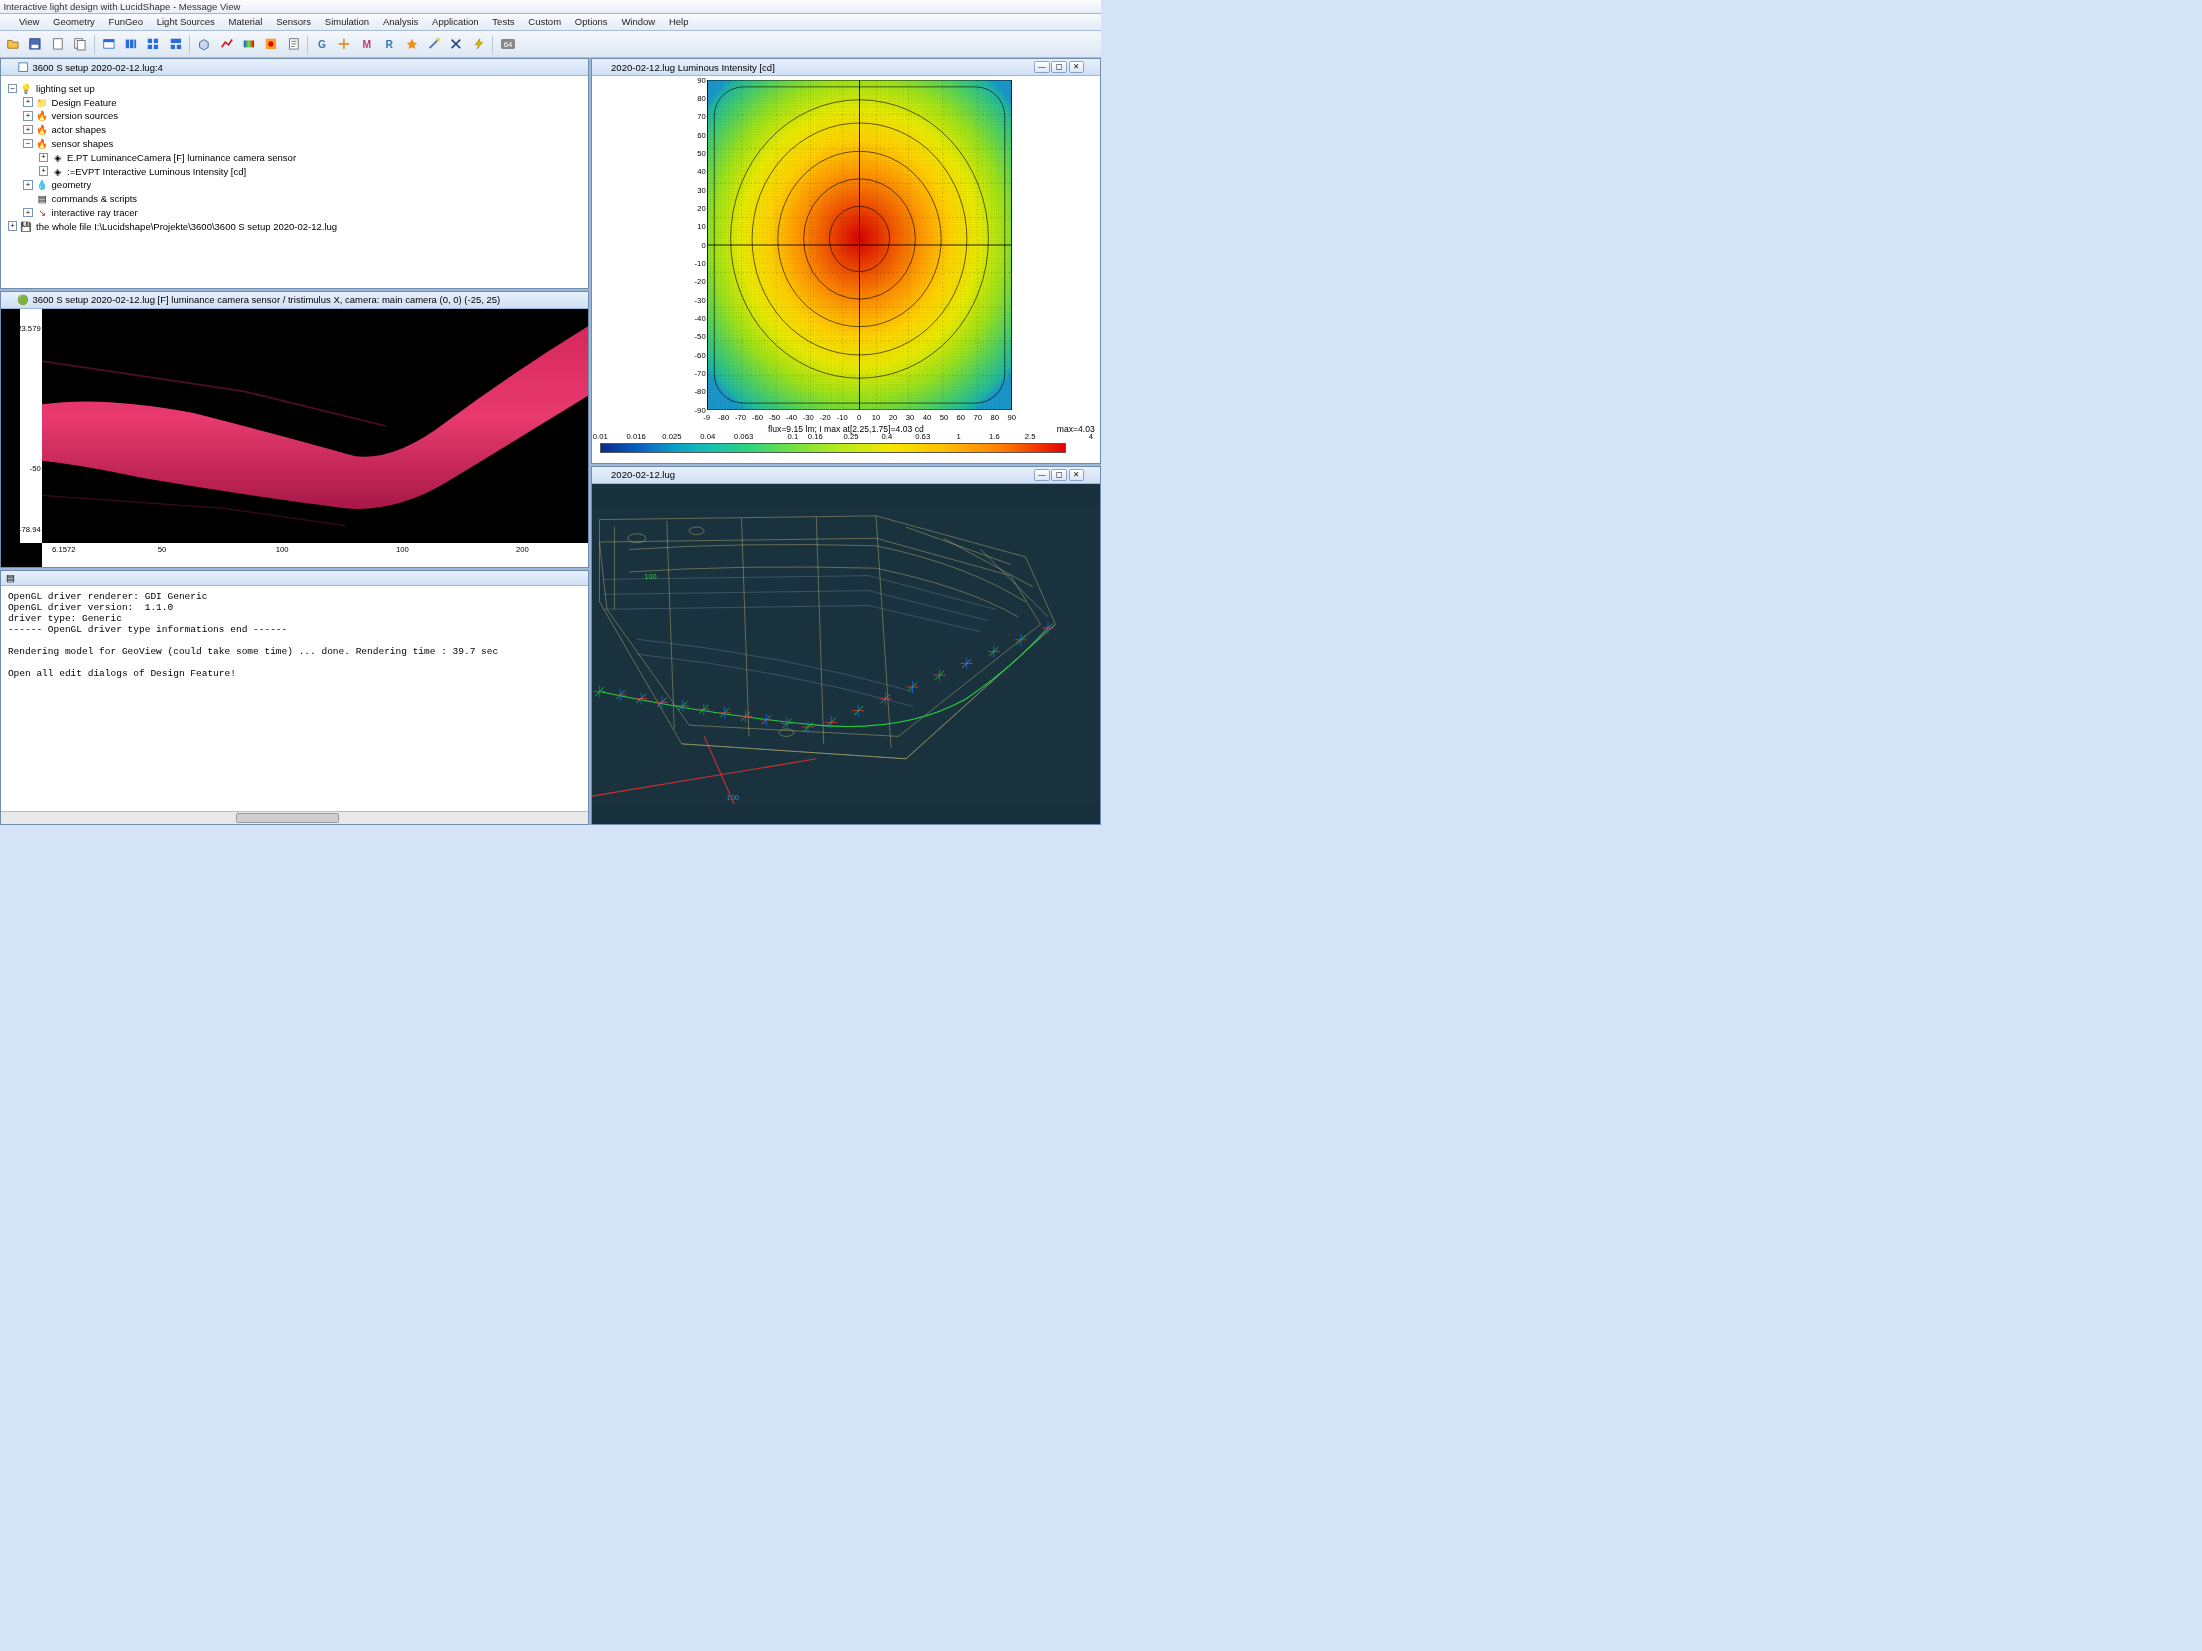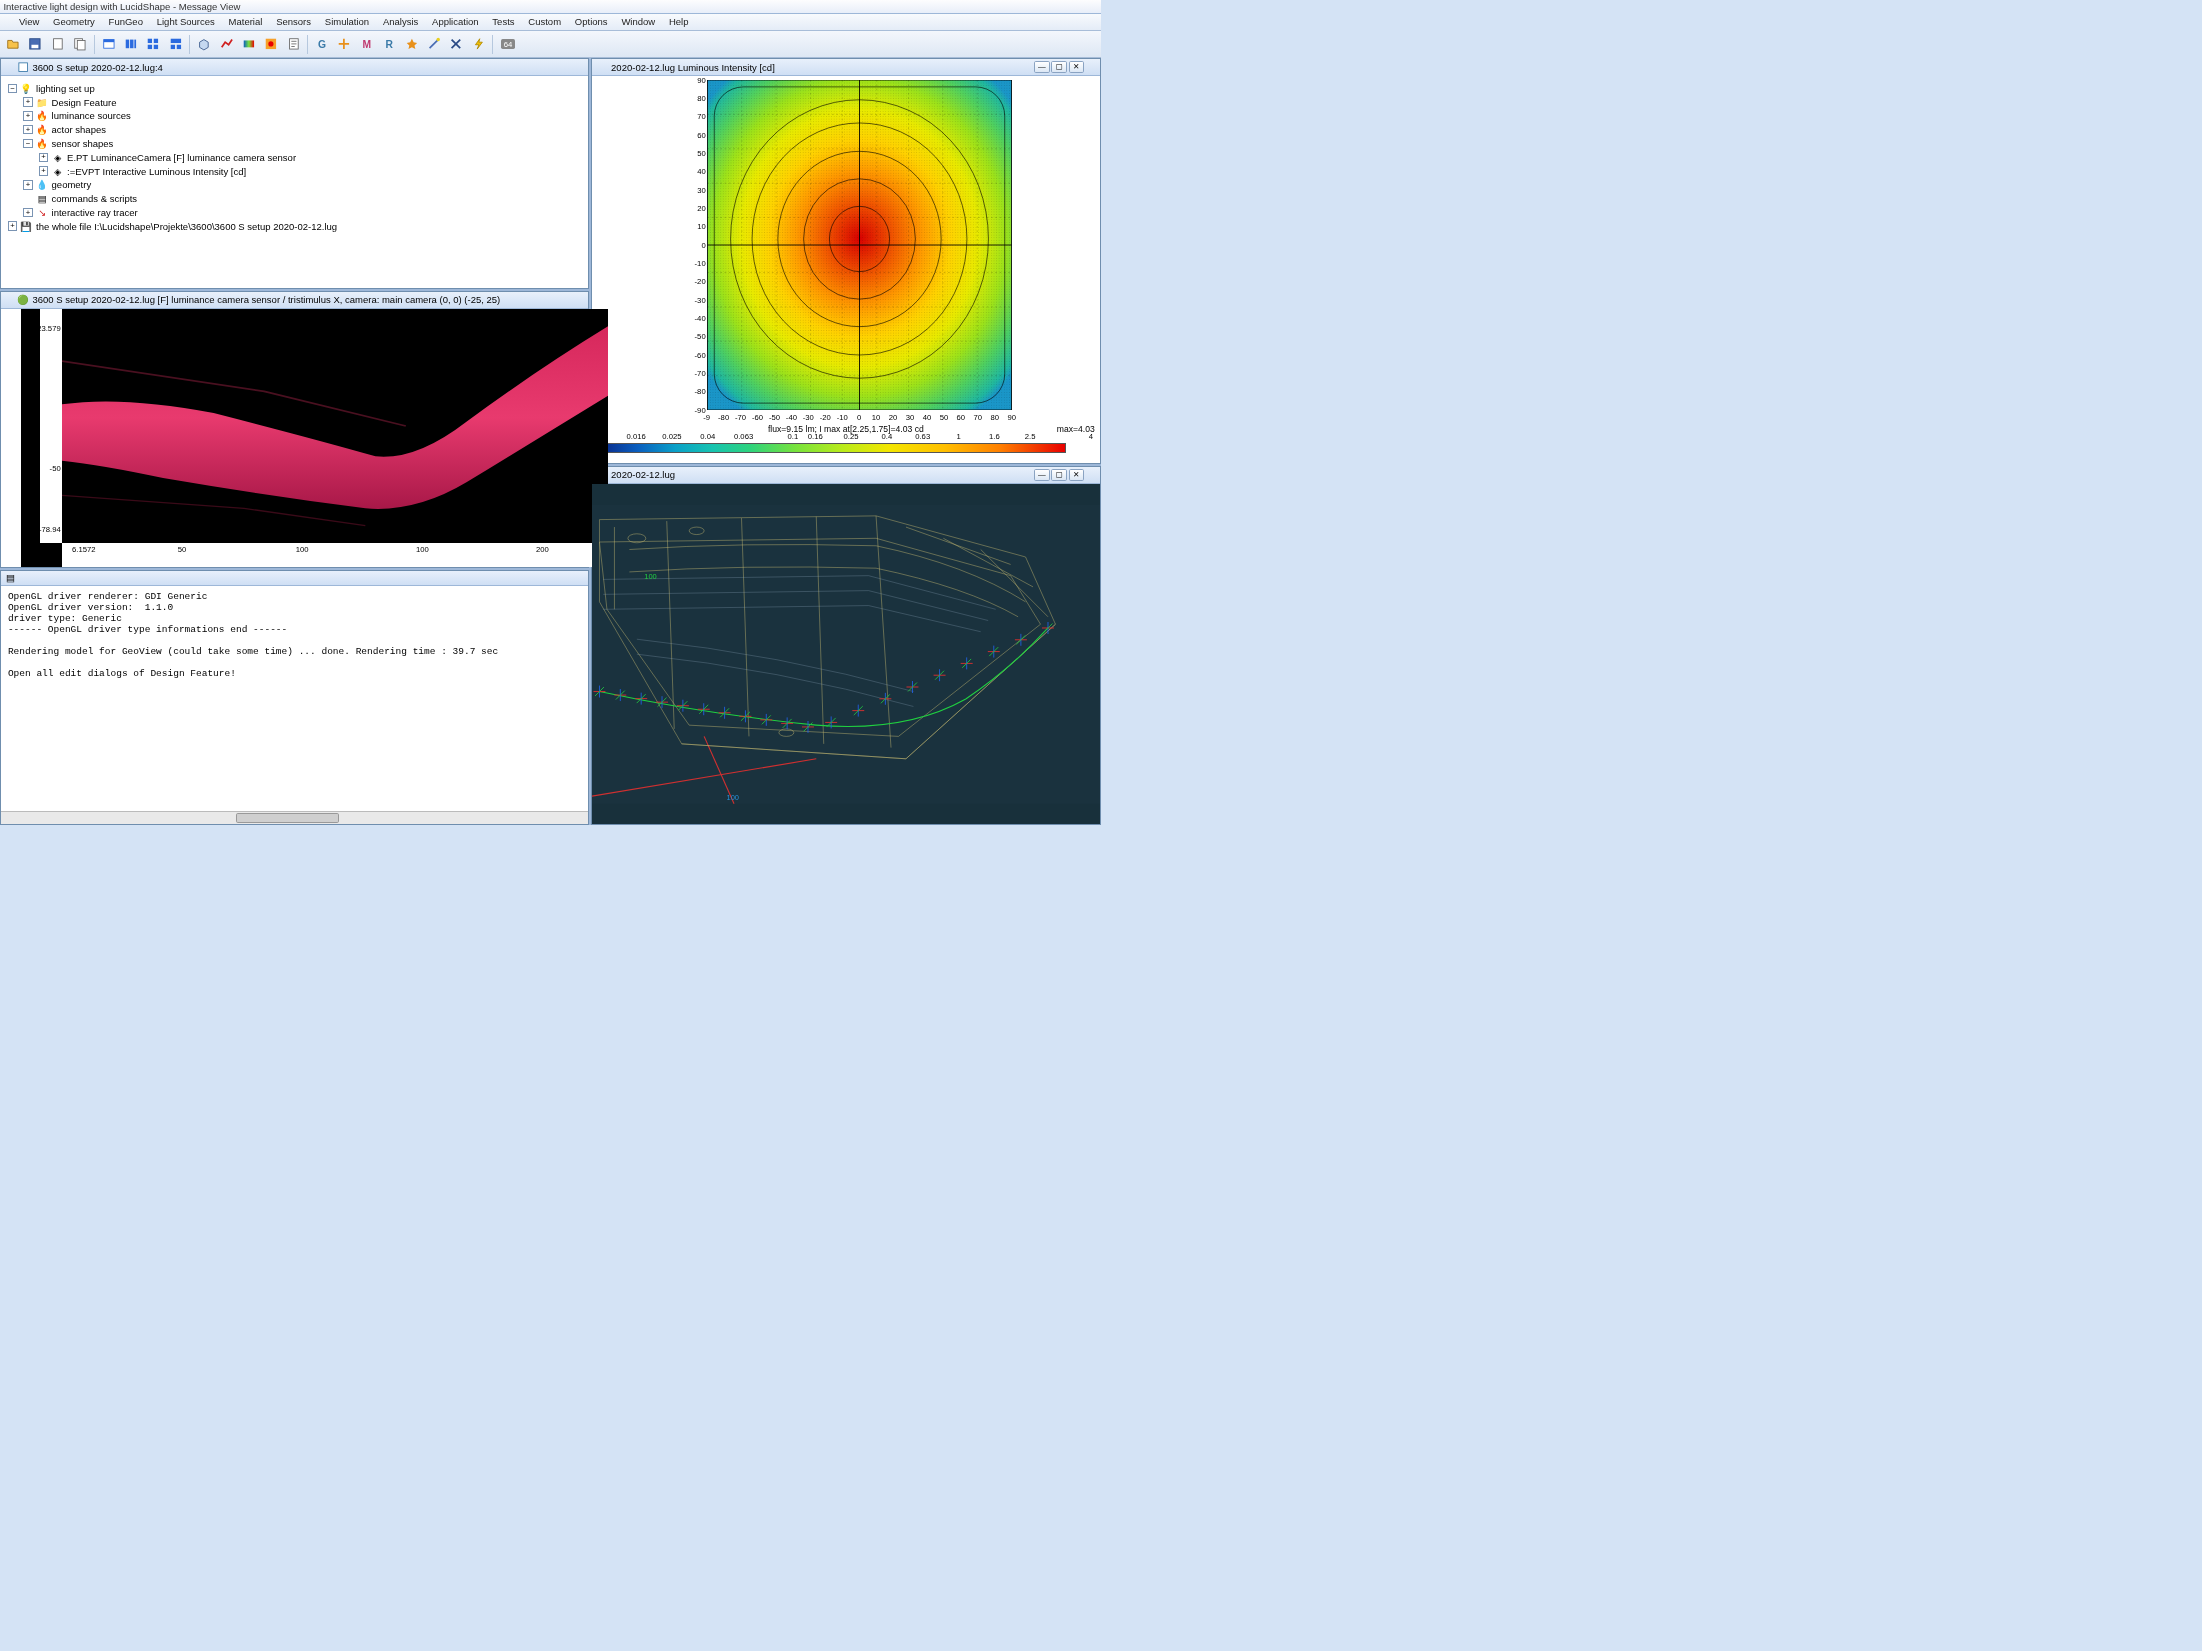--- a/index.html
+++ b/index.html
@@ -125,21 +125,21 @@
   cursor:default;
 }
 .tree .noexp { width:9.5px; height:9.5px; display:inline-block; margin-right:3.4px; }
 .tree .ticon { width:12px; height:12px; display:inline-flex; align-items:center; justify-content:center; margin-right:3.4px; }
 
 
 .geo { background: #18303b; position:relative; width:100%; height:100%; }
 .geo svg { width:100%; height:100%; }
 
 
-.lumcam { background:#000; position:relative; width:100%; height:100%;margin-left:20px; }
+.lumcam { background:#000; position:relative; width:100%; height:100%; }
 .lumcam svg { width:100%; height:100%; }
 .lumcam .yaxis { position:absolute; left:19px; top:0; bottom:24px; width:22.4px; font-size:7.7px; color:#000; background:#fff; }
 .lumcam .xaxis { position:absolute; left:41px; right:0; bottom:0; height:24px; font-size:7.7px; color:#000; background:#fff; }
 .lumcam .plot { position:absolute; left:41px; top:0; right:0; bottom:24px; background:#000; }
 .lumcam .ytick { position:absolute; right:1.7px; transform:translateY(-50%); }
 .lumcam .xtick { position:absolute; top:1.7px; transform:translateX(-50%);text-align:center; }
 
 
 .console {
   font-family: "Courier New", monospace;
@@ -463,21 +463,21 @@
             </li>
           <ul>
             <li>
                 <span class="exp">+</span>
                 <span class="ticon">📁</span>
                 <span>Design Feature</span>
               </li>
             <li>
                 <span class="exp">+</span>
                 <span class="ticon">🔥</span>
-                <span>luminance sources</span>
+                <span>version sources</span>
               </li>
             <li>
                 <span class="exp">+</span>
                 <span class="ticon">🔥</span>
                 <span>actor shapes</span>
               </li>
             <li>
                 <span class="exp">−</span>
                 <span class="ticon">🔥</span>
                 <span>sensor shapes</span>

